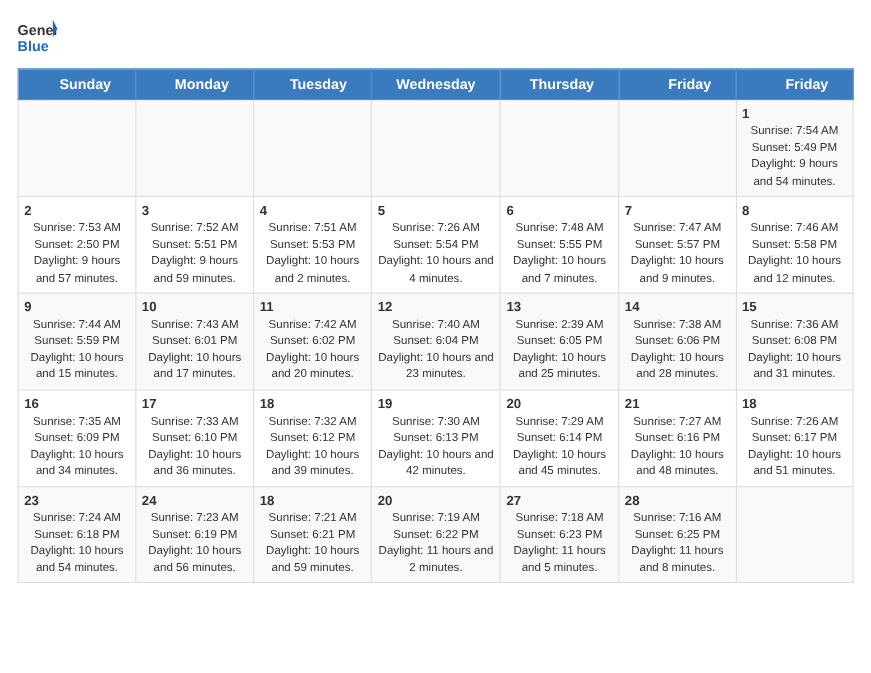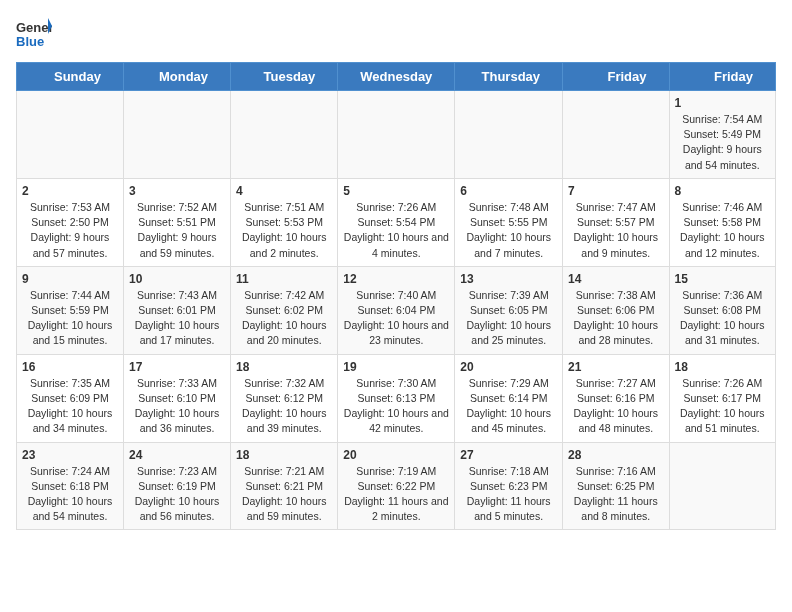--- a/index.html
+++ b/index.html
@@ -184,21 +184,21 @@
 Daylight: 10 hours and 20 minutes.</div>
         </td>
         <td>
           <span class="day-number">12</span>
           <div class="day-info">Sunrise: 7:40 AM
 Sunset: 6:04 PM
 Daylight: 10 hours and 23 minutes.</div>
         </td>
         <td>
           <span class="day-number">13</span>
-          <div class="day-info">Sunrise: 7:39 AM
+          <div class="day-info">Sunrise: 2:39 AM
 Sunset: 6:05 PM
 Daylight: 10 hours and 25 minutes.</div>
         </td>
         <td>
           <span class="day-number">14</span>
           <div class="day-info">Sunrise: 7:38 AM
 Sunset: 6:06 PM
 Daylight: 10 hours and 28 minutes.</div>
         </td>
         <td>

